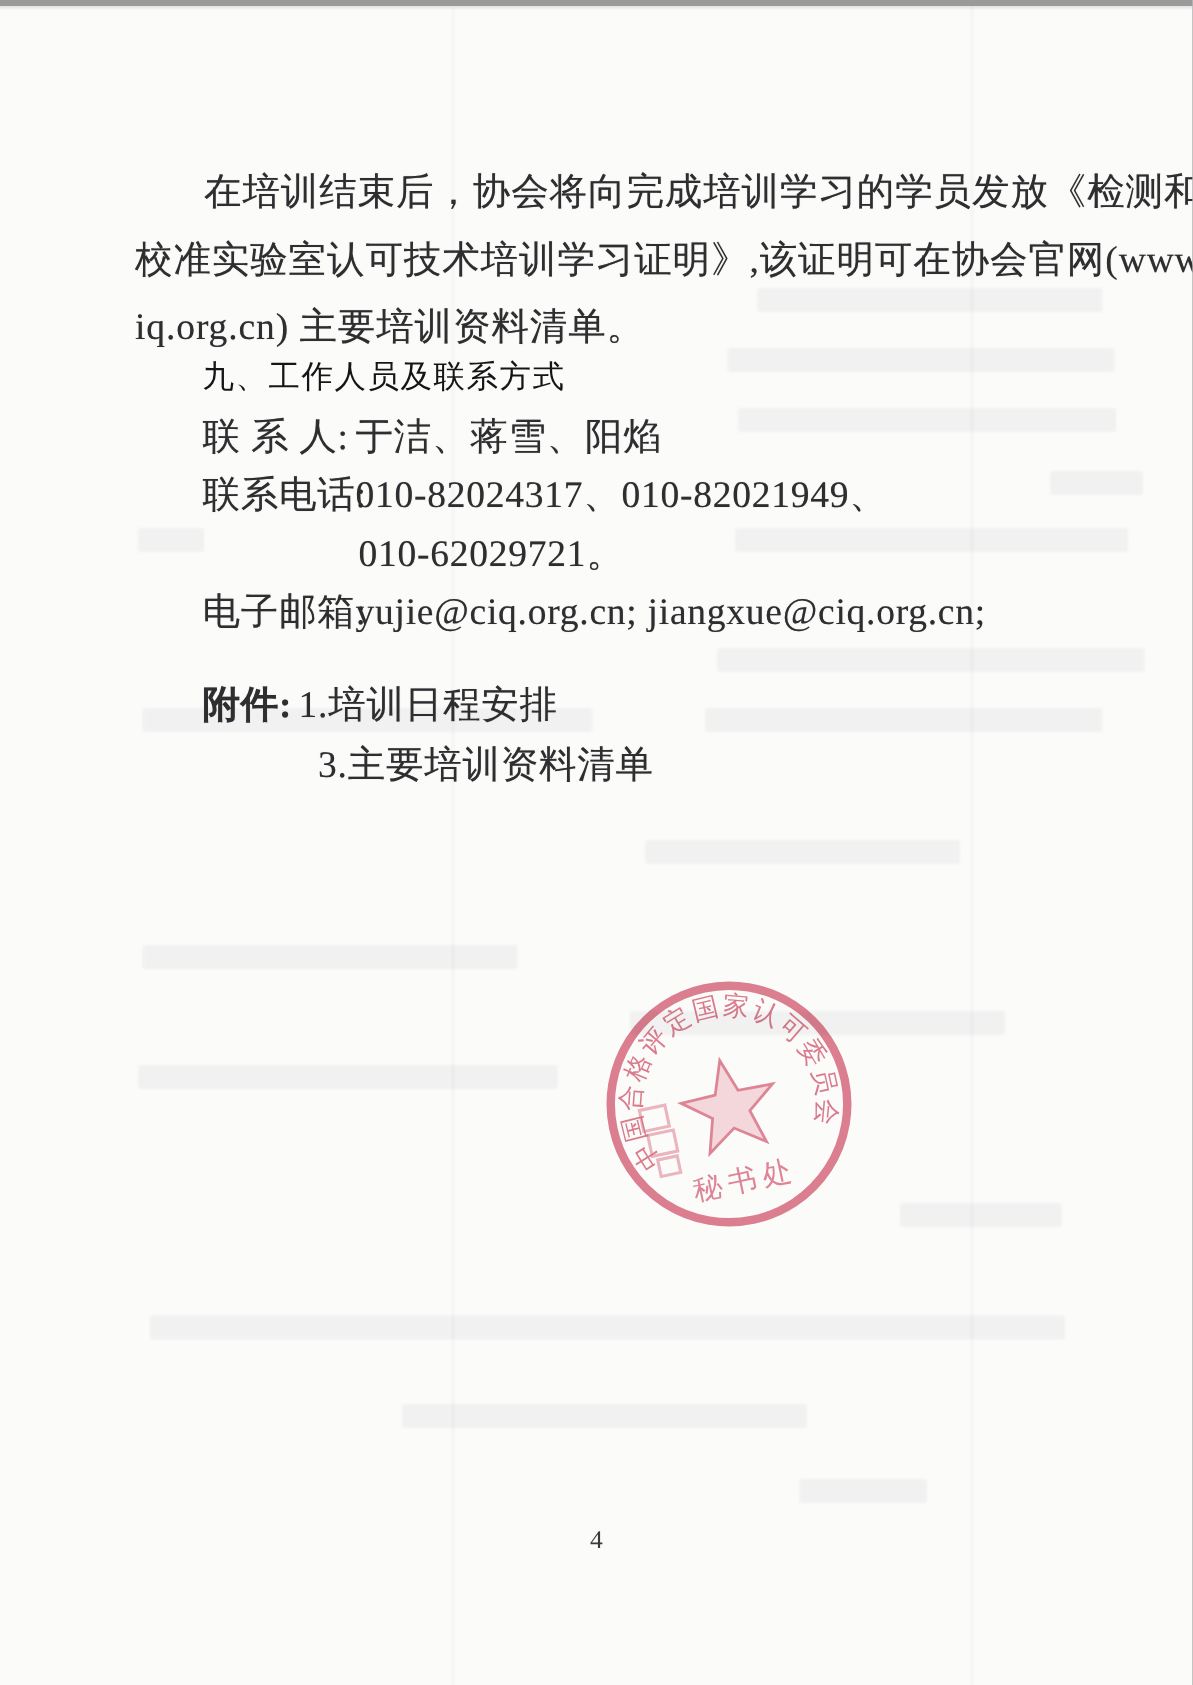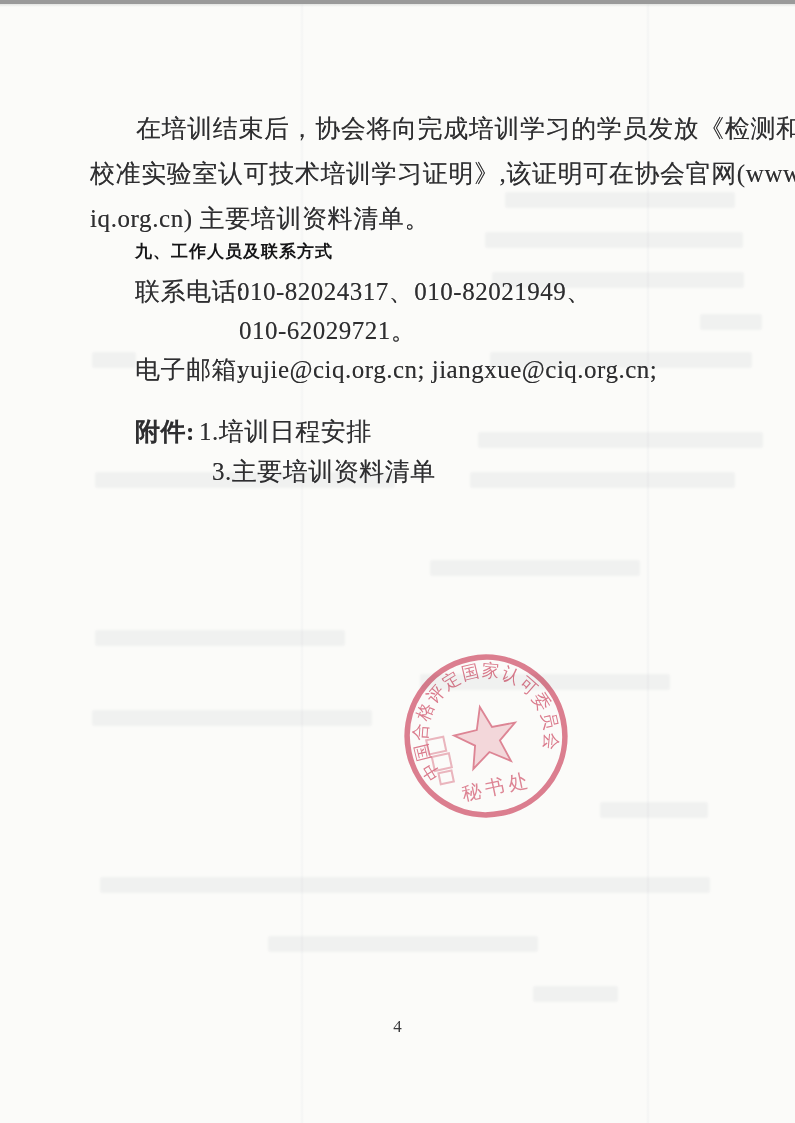--- a/index.html
+++ b/index.html
@@ -15,21 +15,21 @@
     overflow:hidden;
     font-family:"Liberation Serif","DejaVu Serif",serif;
     color:#2e2e30;
   }
   .content{position:relative;padding-top:102px;z-index:1;}
   .para{margin-left:90px;margin-right:60px;}
   .para .pline{line-height:45px;font-size:25px;letter-spacing:.6px;white-space:nowrap;
     text-shadow:0 0 .5px rgba(45,45,48,.55);}
   .para .pline.indent{padding-left:46px;}
   .sec-heading{
-    margin:-9px 0 0 135px;line-height:40px;font-size:17px;font-weight:bold;color:#151517;
+    margin:-9px 0 0 135px;line-height:40px;font-size:21px;font-weight:normal;color:#151517;
     font-family:"Liberation Sans","DejaVu Sans",sans-serif;letter-spacing:1px;white-space:nowrap;
   }
   .contacts{margin-left:135px;}
   .c-row{line-height:39px;font-size:25px;letter-spacing:.5px;white-space:nowrap;
     text-shadow:0 0 .5px rgba(45,45,48,.5);}
   .c-row .lbl{display:inline-block;width:102px;}
   .c-row.cont-phone{padding-left:104px;}
   .c-row.cont-email{padding-left:118px;}
   .attach{margin-left:135px;margin-top:23px;}
   .a-row{line-height:40px;font-size:25px;letter-spacing:.5px;white-space:nowrap;
@@ -80,20 +80,23 @@
     <div class="para">
       <div class="pline indent">在培训结束后，协会将向完成培训学习的学员发放《检测和</div>
       <div class="pline">校准实验室认可技术培训学习证明》,该证明可在协会官网(www.c</div>
       <div class="pline">iq.org.cn) 主要培训资料清单。</div>
     </div>
 
     <div class="sec-heading">九、工作人员及联系方式</div>
 
     <div class="contacts">
       <div class="c-row">
+        <span class="lbl">联 系 人:</span><span>于洁、蒋雪、阳焰</span>
+      </div>
+      <div class="c-row">
         <span class="lbl">联系电话:</span><span>010-82024317、010-82021949、</span>
       </div>
       <div class="c-row cont-phone">
         <span>010-62029721。</span>
       </div>
       <div class="c-row">
         <span class="lbl">电子邮箱:</span><span>yujie@ciq.org.cn; jiangxue@ciq.org.cn;</span>
       </div>
     </div>
 

